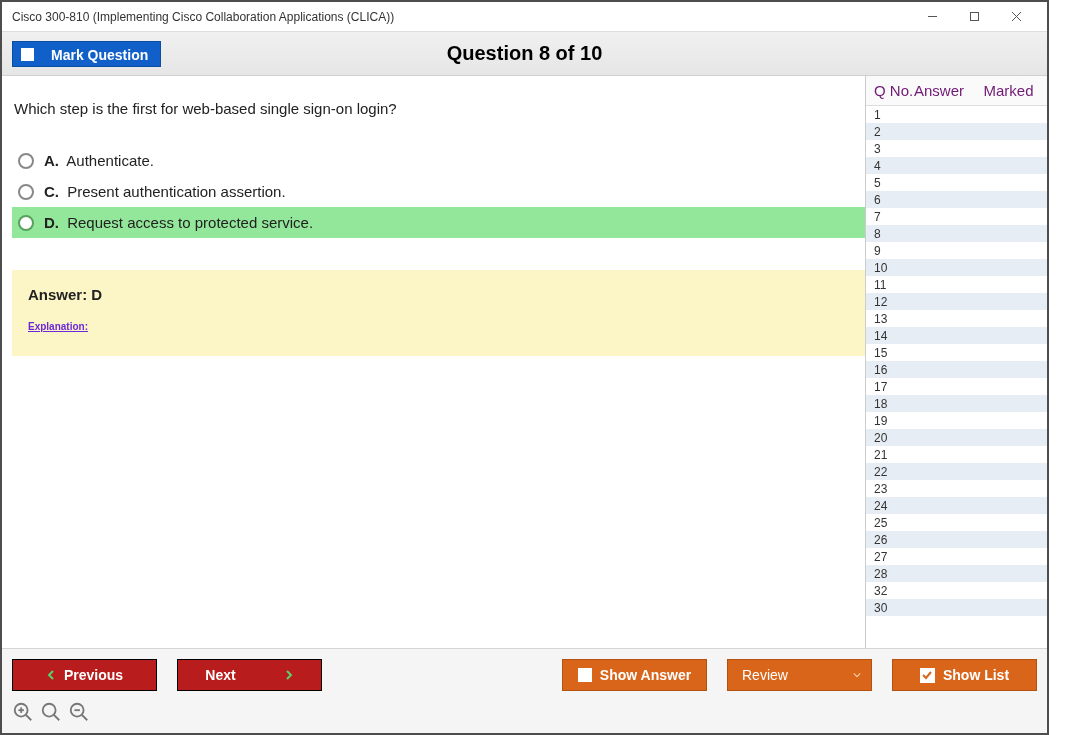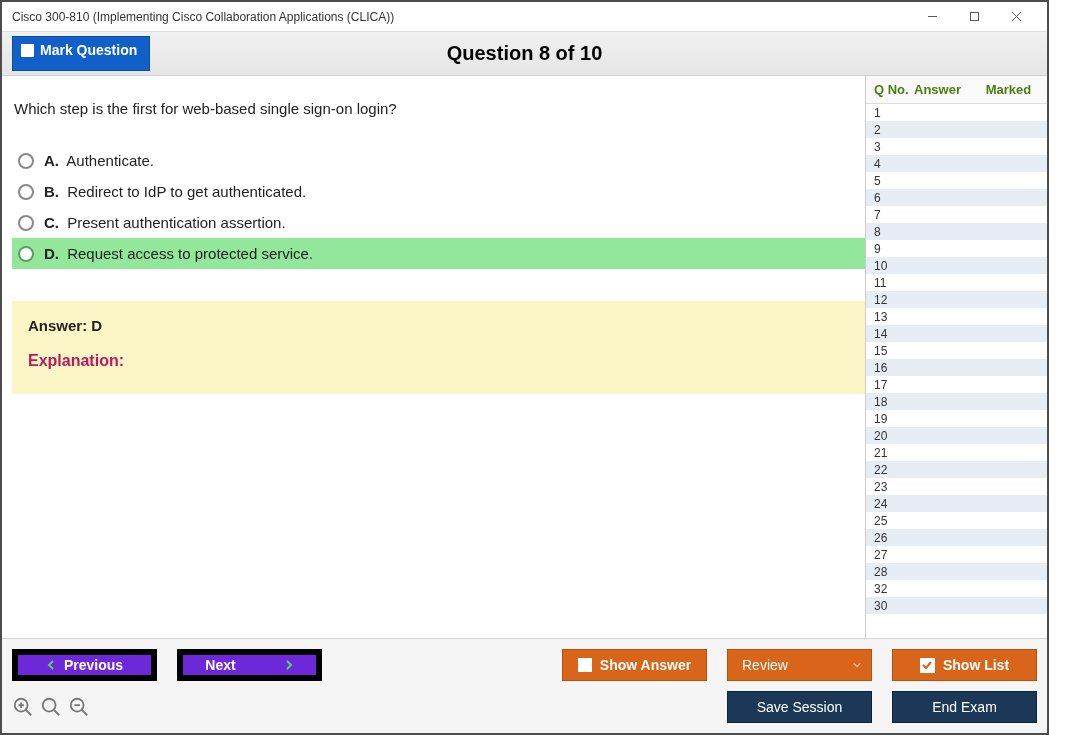--- a/index.html
+++ b/index.html
@@ -4,47 +4,47 @@
 <style>
   * { box-sizing: border-box; margin: 0; padding: 0; }
   body { font-family: Arial, sans-serif; font-size: 13px; background: #fff; color: #333; }
   .window { width: 1049px; height: 735px; border: 2px solid #4d4d4d; display: flex; flex-direction: column; position: relative; }
   .titlebar { height: 30px; display: flex; align-items: center; padding: 0 10px; border-bottom: 1px solid #ddd; }
   .title-text { font-size: 12px; color: #333; flex: 1; }
   .win-controls { display: flex; gap: 0; }
   .win-btn { width: 42px; height: 28px; display: flex; align-items: center; justify-content: center; color: #555; cursor: pointer; }
   .win-btn svg { width: 11px; height: 11px; }
   .header-band { height: 44px; background: linear-gradient(#f0f0f0,#e6e6e6); border-bottom: 1px solid #d0d0d0; display: flex; align-items: center; padding: 0 10px; position: relative; }
-  .mark-btn { background: #1160c9; color: #fff; font-weight: bold; font-size: 14px; padding: 5px 12px 12px 8px; display: inline-flex; align-items: center; gap: 6px; cursor: pointer; border: 1px solid #0b4da0; }
+  .mark-btn { background: #1160c9; color: #fff; font-weight: bold; font-size: 14px; padding: 5px 12px 3px 8px; display: inline-flex; align-items: center; gap: 17px; cursor: pointer; border: 1px solid #0b4da0; }
   .mark-btn .chk { width: 13px; height: 13px; background: #fff; display: inline-block; }
   .q-title { position: absolute; left: 50%; transform: translateX(-50%); font-size: 20px; font-weight: bold; color: #000; }
   .content { flex: 1; display: flex; overflow: hidden; }
   .main { flex: 1; padding: 14px 0 14px 10px; overflow: auto; }
   .qtext { font-size: 15px; color: #222; margin: 10px 0 28px 2px; }
   .opt { display: flex; align-items: center; font-size: 15px; color: #222; padding: 7px 6px; }
   .opt.selected { background: #93e79a; }
   .radio { width: 16px; height: 16px; border: 2px solid #888; border-radius: 50%; margin-right: 10px; flex-shrink: 0; background: #fff; }
   .opt.selected .radio { border-color: #5aa05f; }
   .opt b { font-weight: bold; margin-right: 4px; }
   .answer-box { background: #fcf6c6; margin-top: 32px; padding: 16px 16px 24px; }
   .answer-box .ans-line { font-weight: bold; font-size: 15px; color: #222; margin-bottom: 18px; }
-  .answer-box .exp-line { font-weight: bold; font-size: 16px; color: #be185d; }
+  .answer-box .exp-line { font-weight: bold; font-size: 10px; color: #6d28d9; text-decoration: underline; }
   .side { width: 182px; border-left: 1px solid #ccc; display: flex; flex-direction: column; }
-  .side-head { display: flex; font-size: 13px; color: #4d7c0f; padding: 6px 4px 6px 8px; border-bottom: 1px solid #ddd; background: #fafafa; font-weight: bold; }
+  .side-head { display: flex; font-size: 15px; color: #701a75; padding: 6px 4px 6px 8px; border-bottom: 1px solid #ddd; background: #fafafa; }
   .side-head .c-qno { width: 40px; }
   .side-head .c-ans { width: 60px; }
   .side-head .c-mark { flex: 1; text-align: center; }
   .side-list { flex: 1; overflow-y: scroll; font-size: 12px; }
   .side-row { height: 17px; display: flex; align-items: center; padding-left: 8px; color: #333; }
   .side-row:nth-child(even) { background: #e7edf5; }
   .side-row:nth-child(odd) { background: #fff; }
   .footer { background: #f5f5f5; padding: 10px; border-top: 1px solid #d5d5d5; }
   .btn-row { display: flex; gap: 20px; align-items: center; }
   .btn { height: 32px; display: inline-flex; align-items: center; justify-content: center; font-weight: bold; font-size: 14px; cursor: pointer; color: #fff; gap: 8px; }
-  .btn-blue { background: #6d28d9; border: 6px solid #000000; text-align: center; }
+  .btn-blue { background: #b91c1c; border: 1px solid #000000; text-align: center; }
   .btn-orange { background: #d8651a; border: 1px solid #b3520f; }
   .btn-navy { background: #1b3857; border: 1px solid #0f2238; }
   .btn-prev { width: 145px; }
   .btn-next { width: 145px; gap: 48px; }
   .spacer { flex: 1; }
   .btn-show { width: 145px; }
   .btn-review { width: 145px; justify-content: space-between; padding: 0 10px 0 14px; font-weight: normal; }
   .btn-list { width: 145px; }
   .btn-list .chk2 { width: 15px; height: 15px; background: #fff; display: inline-flex; align-items: center; justify-content: center; }
   .btn-list .chk2 svg { width: 12px; height: 12px; }
@@ -90,24 +90,20 @@
     <div class="q-title">Question 8 of 10</div>
   </div>
 
   <div class="content">
     <div class="main">
       <div class="qtext">Which step is the first for web-based single sign-on login?</div>
       <div id="opts">
           <div class="opt">
             <span class="radio"></span>
             <span><b>A.</b> Authenticate.</span>
-          </div>
-          <div class="opt">
-            <span class="radio"></span>
-            <span><b>B.</b> Redirect to IdP to get authenticated.</span>
           </div>
           <div class="opt">
             <span class="radio"></span>
             <span><b>C.</b> Present authentication assertion.</span>
           </div>
           <div class="opt selected">
             <span class="radio"></span>
             <span><b>D.</b> Request access to protected service.</span>
           </div>
         </div>
@@ -203,24 +199,16 @@
             <circle cx="10" cy="10" r="7" fill="none" stroke="currentColor" stroke-width="2"></circle>
             <line x1="15" y1="15" x2="21" y2="21" stroke="currentColor" stroke-width="2"></line>
           </svg>
         <svg viewBox="0 0 24 24">
             <circle cx="10" cy="10" r="7" fill="none" stroke="currentColor" stroke-width="2"></circle>
             <line x1="15" y1="15" x2="21" y2="21" stroke="currentColor" stroke-width="2"></line>
             <line x1="7" y1="10" x2="13" y2="10" stroke="currentColor" stroke-width="2"></line>
           </svg>
       </div>
       <div class="spacer"></div>
-      <div class="row2">
-        <div class="btn btn-navy">
-            <span>Save Session</span>
-          </div>
-        <div class="btn btn-navy">
-            <span>End Exam</span>
-          </div>
-      </div>
     </div>
   </div>
 
 </div>
 
 </body></html>

